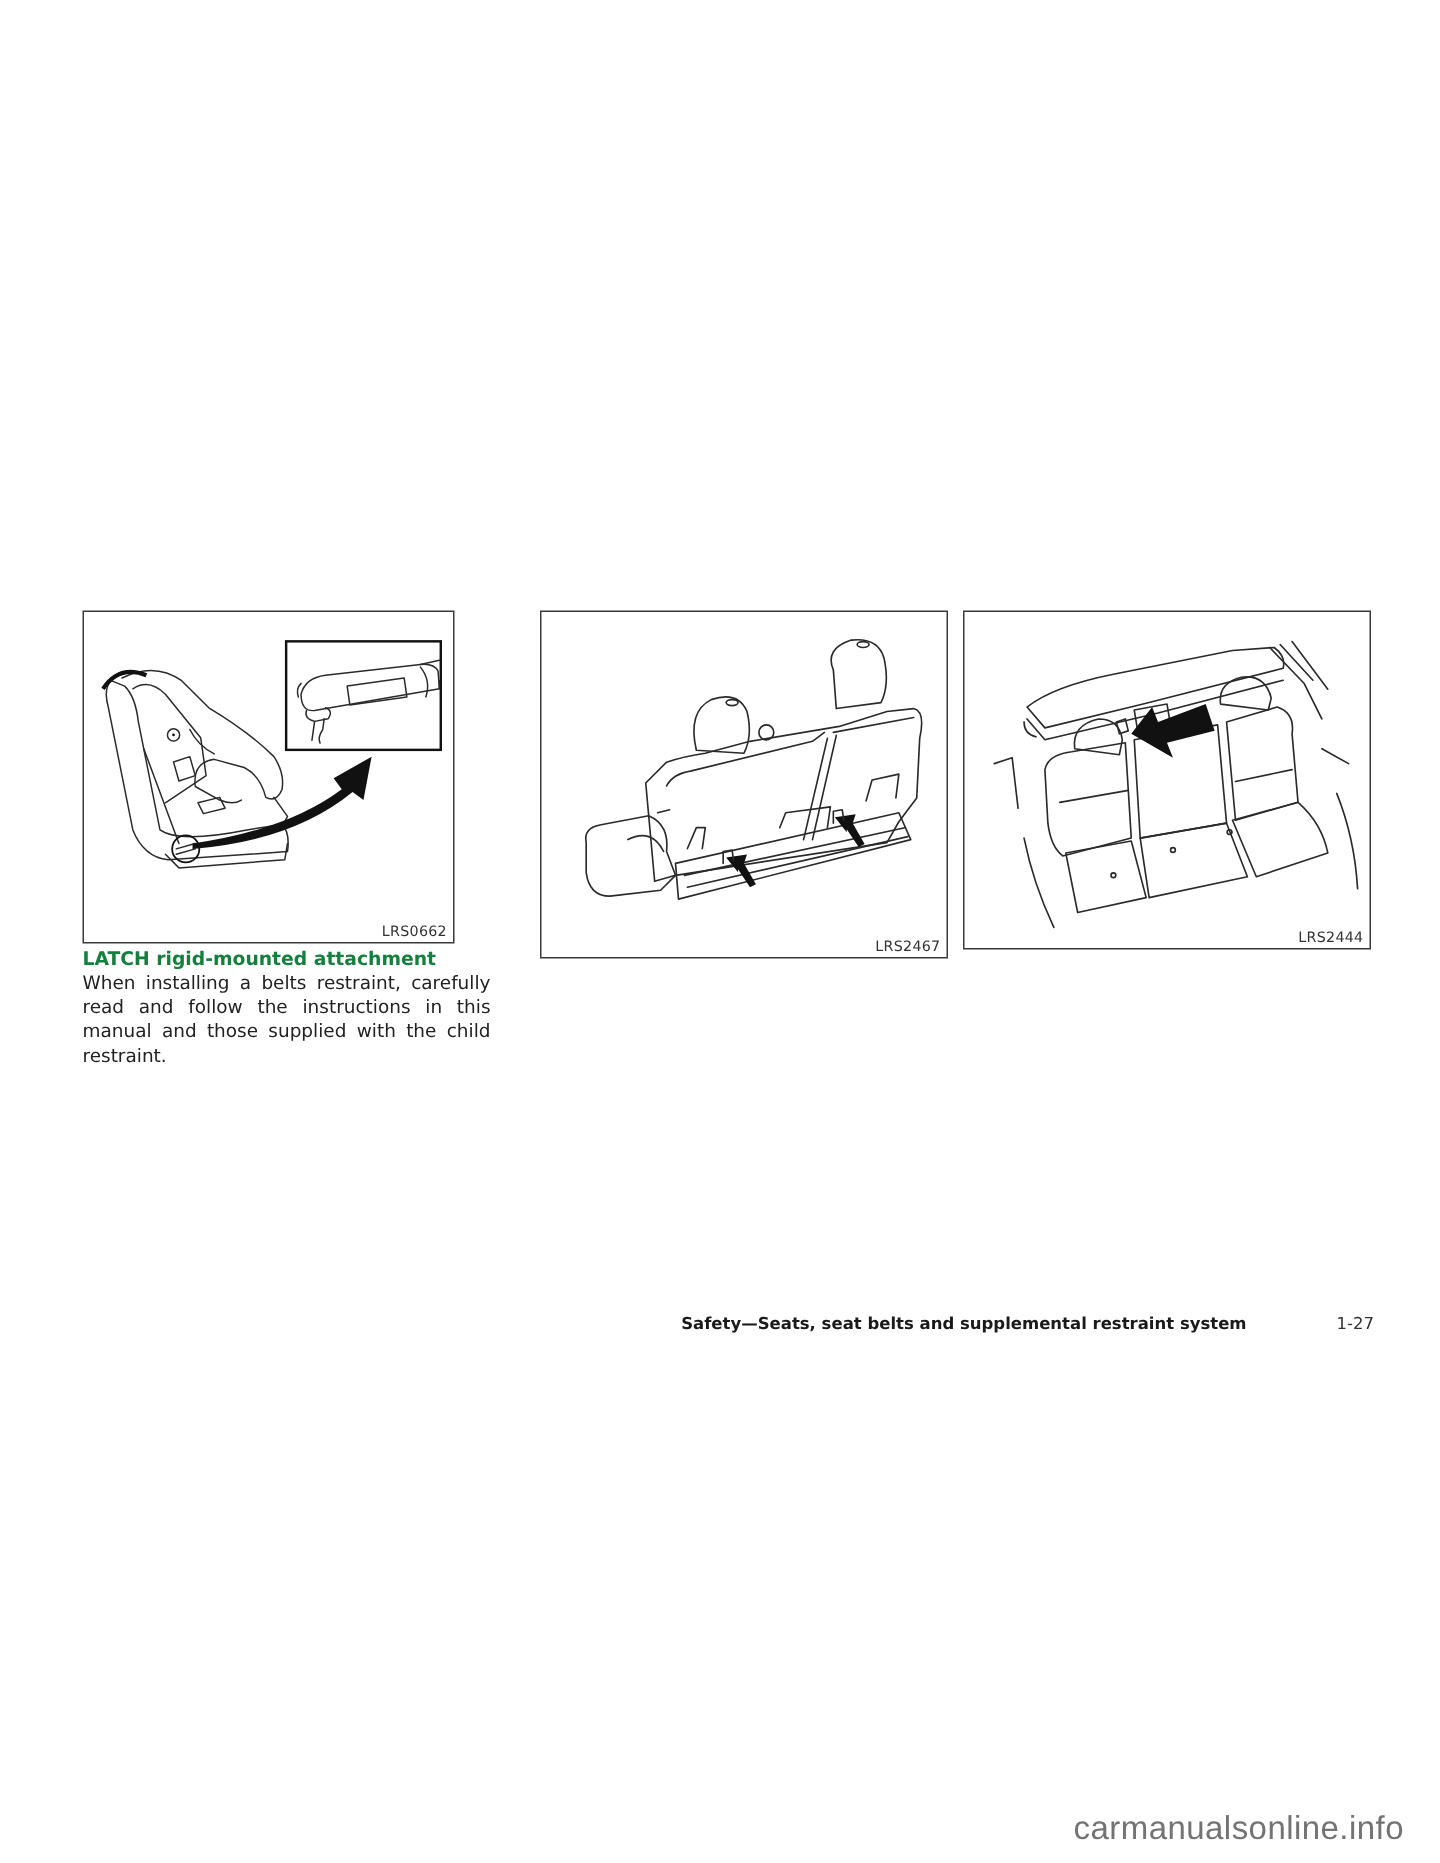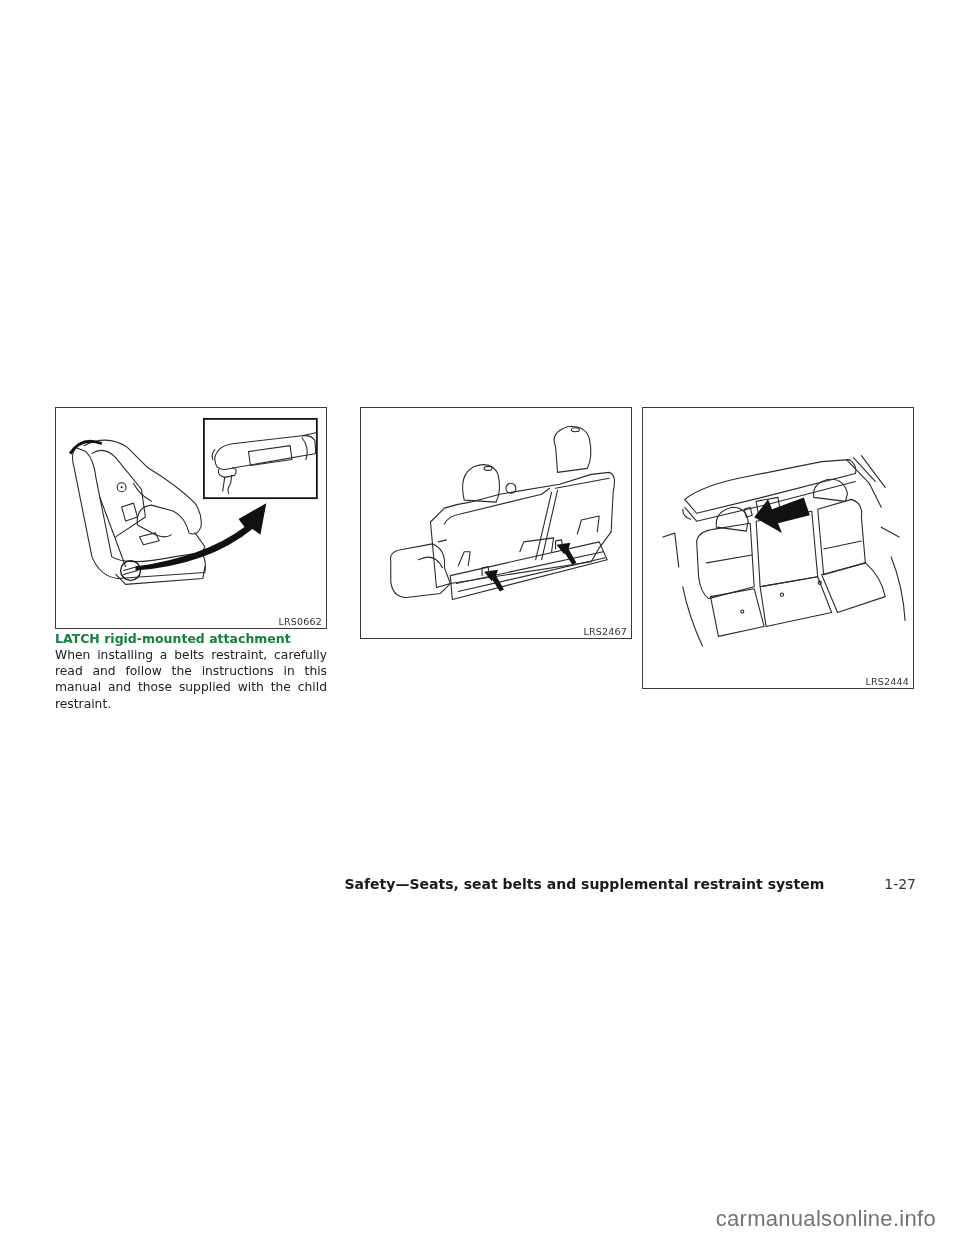--- a/index.html
+++ b/index.html
@@ -2,29 +2,29 @@
 <html><head>
   <meta charset="utf-8">
   <style>
     html, body { margin: 0; padding: 0; background: #ffffff; }
     body { width: 960px; height: 1242px; position: relative; overflow: hidden;
            font-family: "DejaVu Sans", "Liberation Sans", sans-serif; color: #1e1e1e; }
     .figure { position: absolute; border: 1.5px solid #3a3a3a; background: #fff; box-sizing: border-box; }
     .figure svg { position: absolute; left: 0; top: 0; width: 100%; height: 100%; }
     .fig-code { position: absolute; right: 4px; bottom: 1px; font-size: 9.5px; color: #333;
                 letter-spacing: 0.2px; line-height: 11px; }
-    #fig1 { left: 55px; top: 407px; width: 272px; height: 222px; }
+    #fig1 { left: 55px; top: 407px; width: 248px; height: 222px; }
     #fig2 { left: 360px; top: 407px; width: 272px; height: 232px; padding-left: 28px; }
-    #fig3 { left: 642px; top: 407px; width: 272px; height: 282px; }
+    #fig3 { left: 642px; top: 407px; width: 272px; height: 226px; }
     .caption { position: absolute; left: 55px; top: 631px; width: 272px; text-align: left;
                font-weight: bold; font-size: 12.5px; line-height: 15px; color: #15803d; }
     .body-text { position: absolute; left: 55px; top: 647px; width: 272px; font-size: 12.3px;
                  line-height: 16.2px; text-align: justify; text-align-last: left; color: #222; }
     .footer { position: absolute; top: 876px; right: 44px; display: flex; align-items: flex-end; gap: 12px;
-              font-size: 14px; color: #1a1a1a; }
+              font-size: 11px; color: #1a1a1a; }
     .footer .section { font-weight: bold; }
     .footer .page { font-weight: normal; color: #333; margin-left: 48px; }
     .watermark { position: absolute; right: 24px; bottom: 10px; font-size: 22px; color: #737373;
                  font-family: "Liberation Sans", sans-serif; letter-spacing: 0.3px; }
     .line { fill: none; stroke: #2a2a2a; stroke-width: 1.1; stroke-linejoin: round; stroke-linecap: round; }
     .solid { fill: #111; stroke: none; }
   </style>
 </head>
 <body>
 

